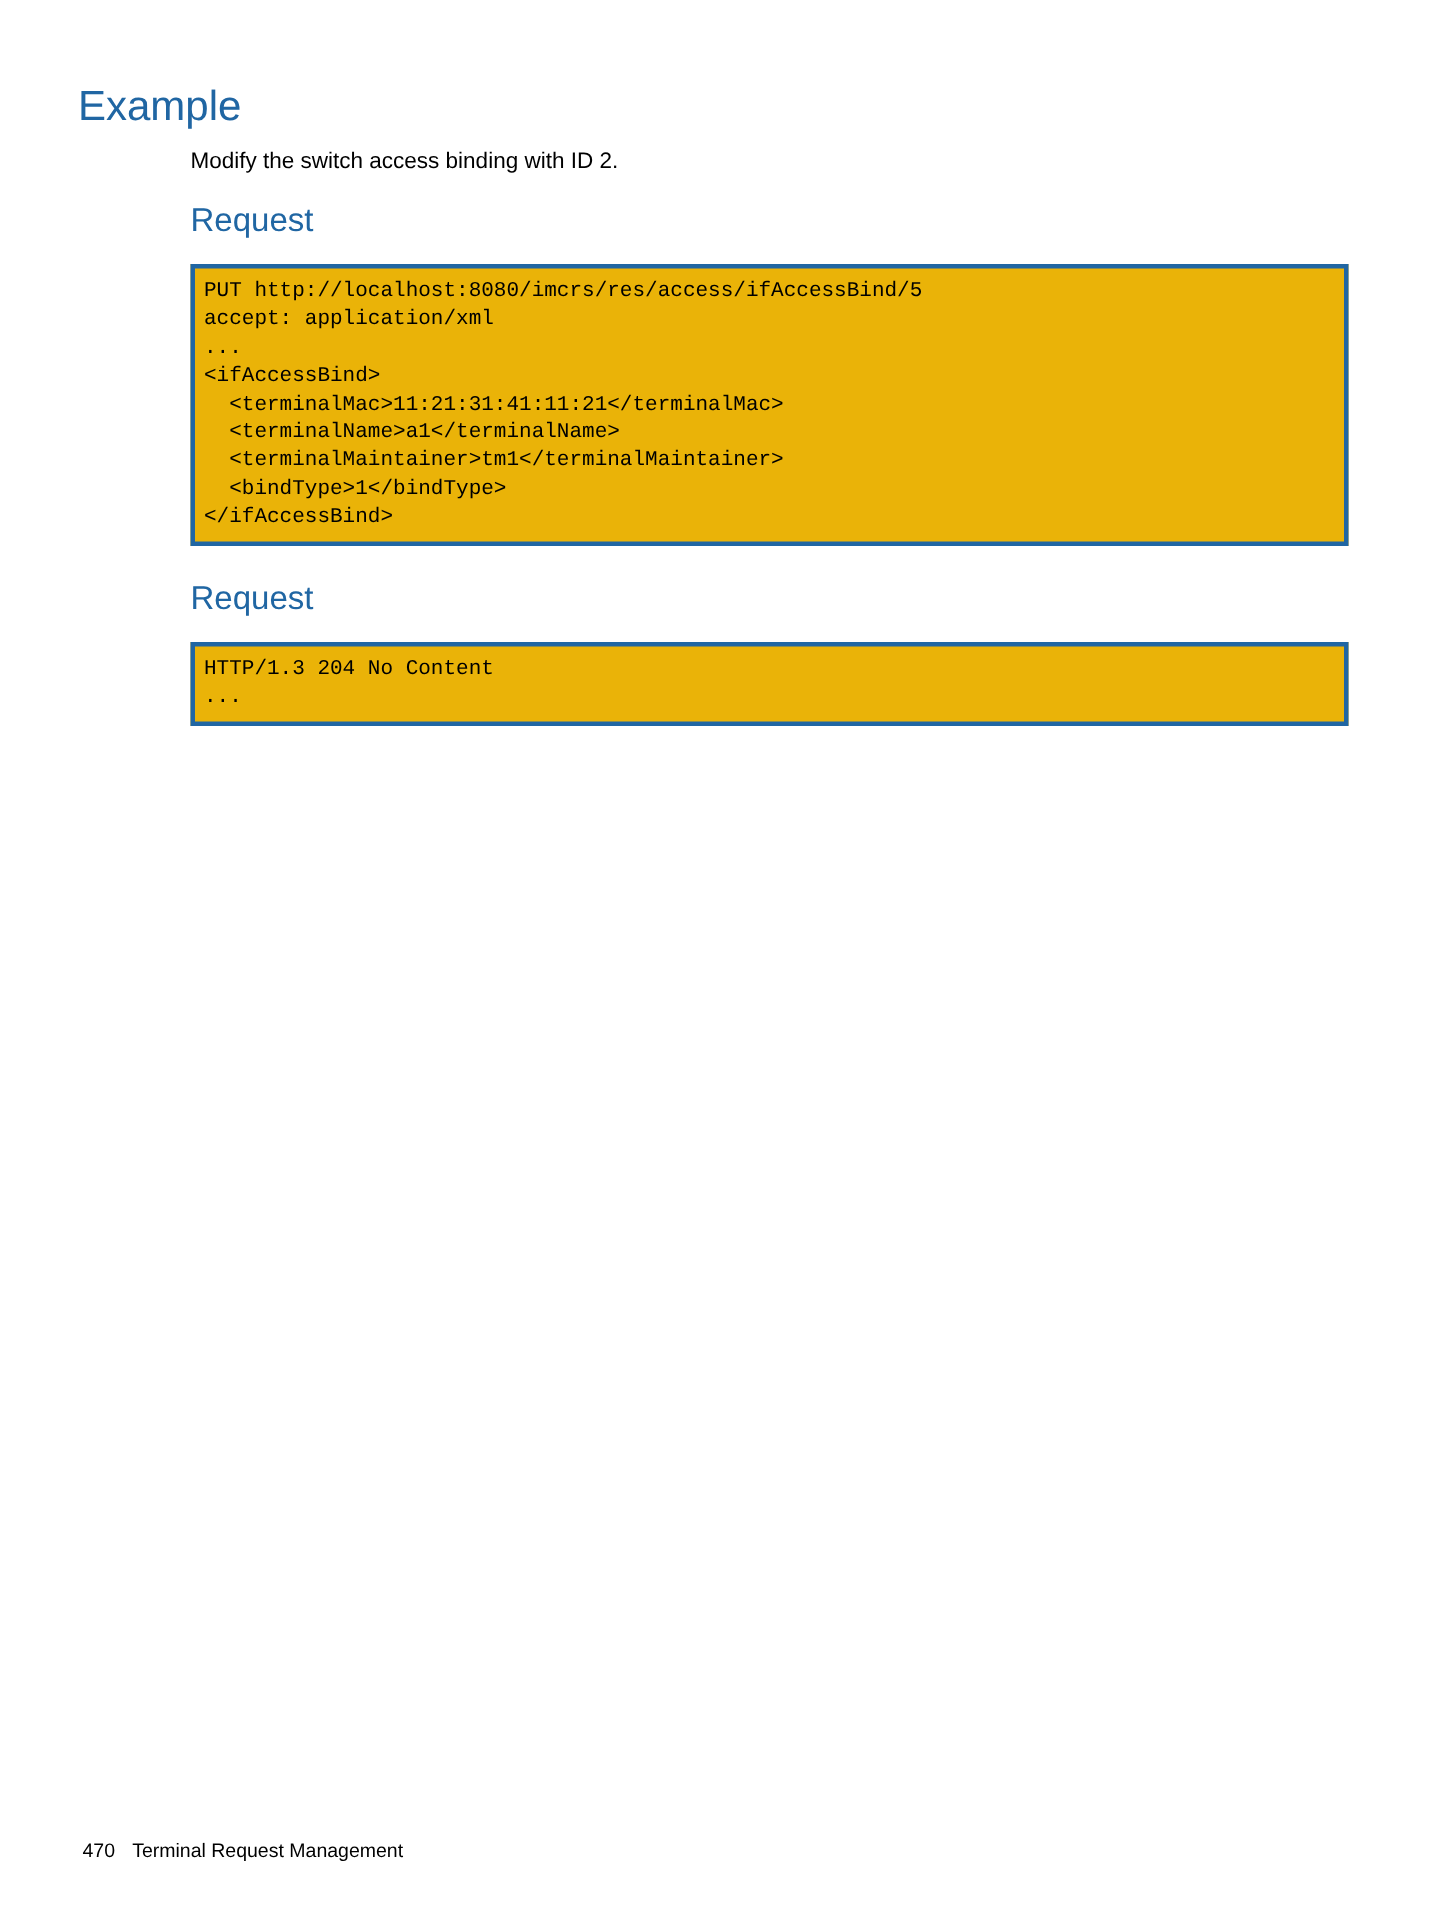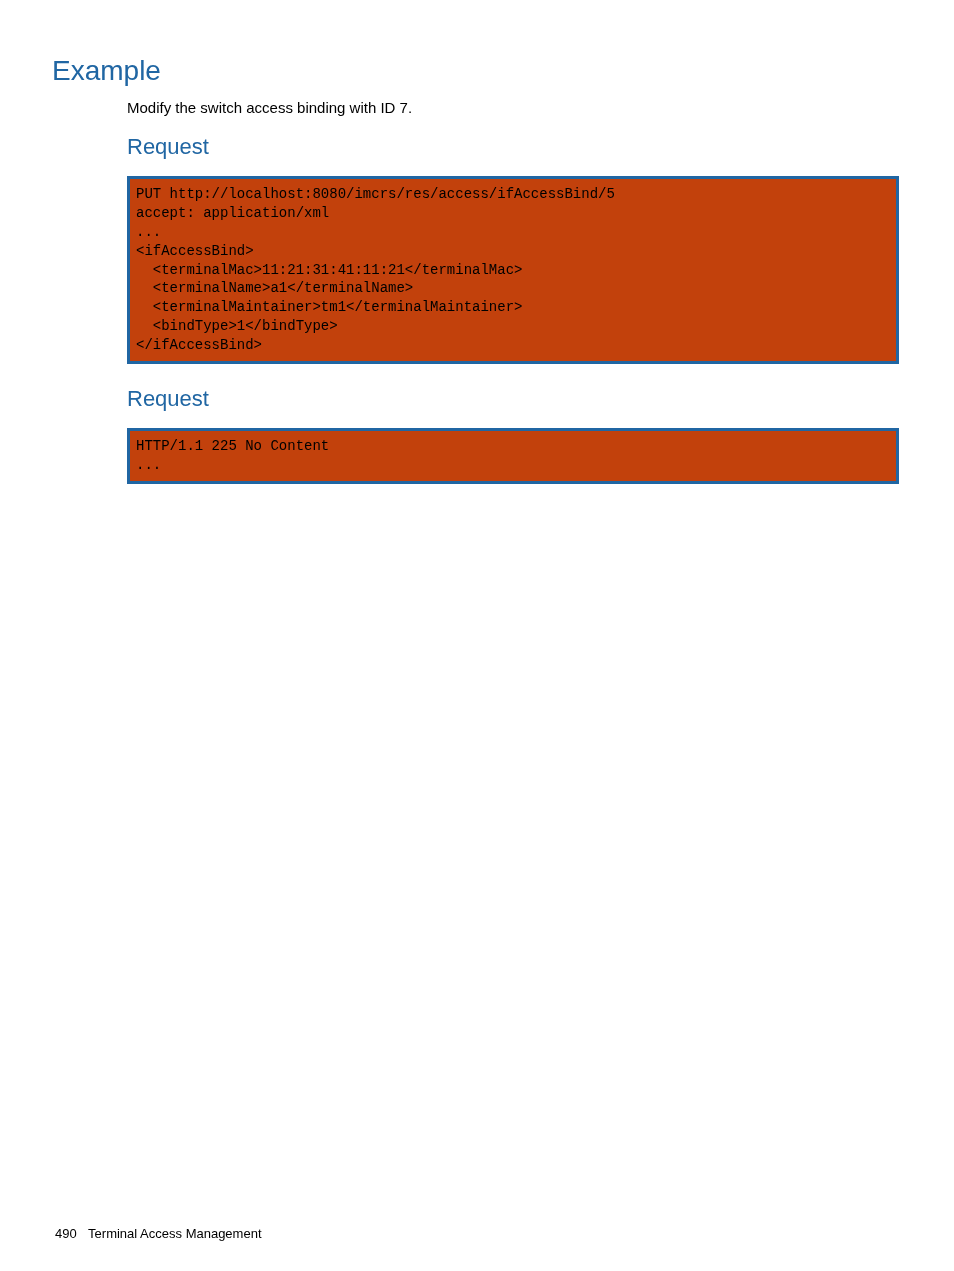--- a/index.html
+++ b/index.html
@@ -37,21 +37,21 @@
       font-size: 22px;
       font-weight: normal;
       margin-left: 72px;
       margin-bottom: 16px;
     }
     .code-block {
       border: 3px solid #2066a3;
       margin-left: 72px;
       margin-right: 0;
       padding: 6px 6px;
-      background: #c2410c;
+      background: #eab308;
       margin-bottom: 22px;
     }
     .code-block pre {
       font-family: "Courier New", Courier, monospace;
       font-size: 14px;
       color: #000000;
       white-space: pre;
       line-height: 1.35;
     }
     .footer {
@@ -67,38 +67,38 @@
     }
     .footer .footer-text {
       font-size: 13px;
     }
   </style>
 </head>
 <body>
 
 <div class="page-content">
   <h1 class="heading-example">Example</h1>
-  <p class="description">Modify the switch access binding with ID 7.</p>
+  <p class="description">Modify the switch access binding with ID 2.</p>
 
   <h2 class="subheading">Request</h2>
   <div class="code-block">
     <pre>PUT http://localhost:8080/imcrs/res/access/ifAccessBind/5
 accept: application/xml
 ...
 &lt;ifAccessBind&gt;
   &lt;terminalMac&gt;11:21:31:41:11:21&lt;/terminalMac&gt;
   &lt;terminalName&gt;a1&lt;/terminalName&gt;
   &lt;terminalMaintainer&gt;tm1&lt;/terminalMaintainer&gt;
   &lt;bindType&gt;1&lt;/bindType&gt;
 &lt;/ifAccessBind&gt;</pre>
   </div>
 
   <h2 class="subheading">Request</h2>
   <div class="code-block">
-    <pre>HTTP/1.1 225 No Content
+    <pre>HTTP/1.3 204 No Content
 ...</pre>
   </div>
 </div>
 
 <div class="footer">
-  <span class="page-num">490</span>
-  <span class="footer-text">Terminal Access Management</span>
+  <span class="page-num">470</span>
+  <span class="footer-text">Terminal Request Management</span>
 </div>
 
 </body></html>

